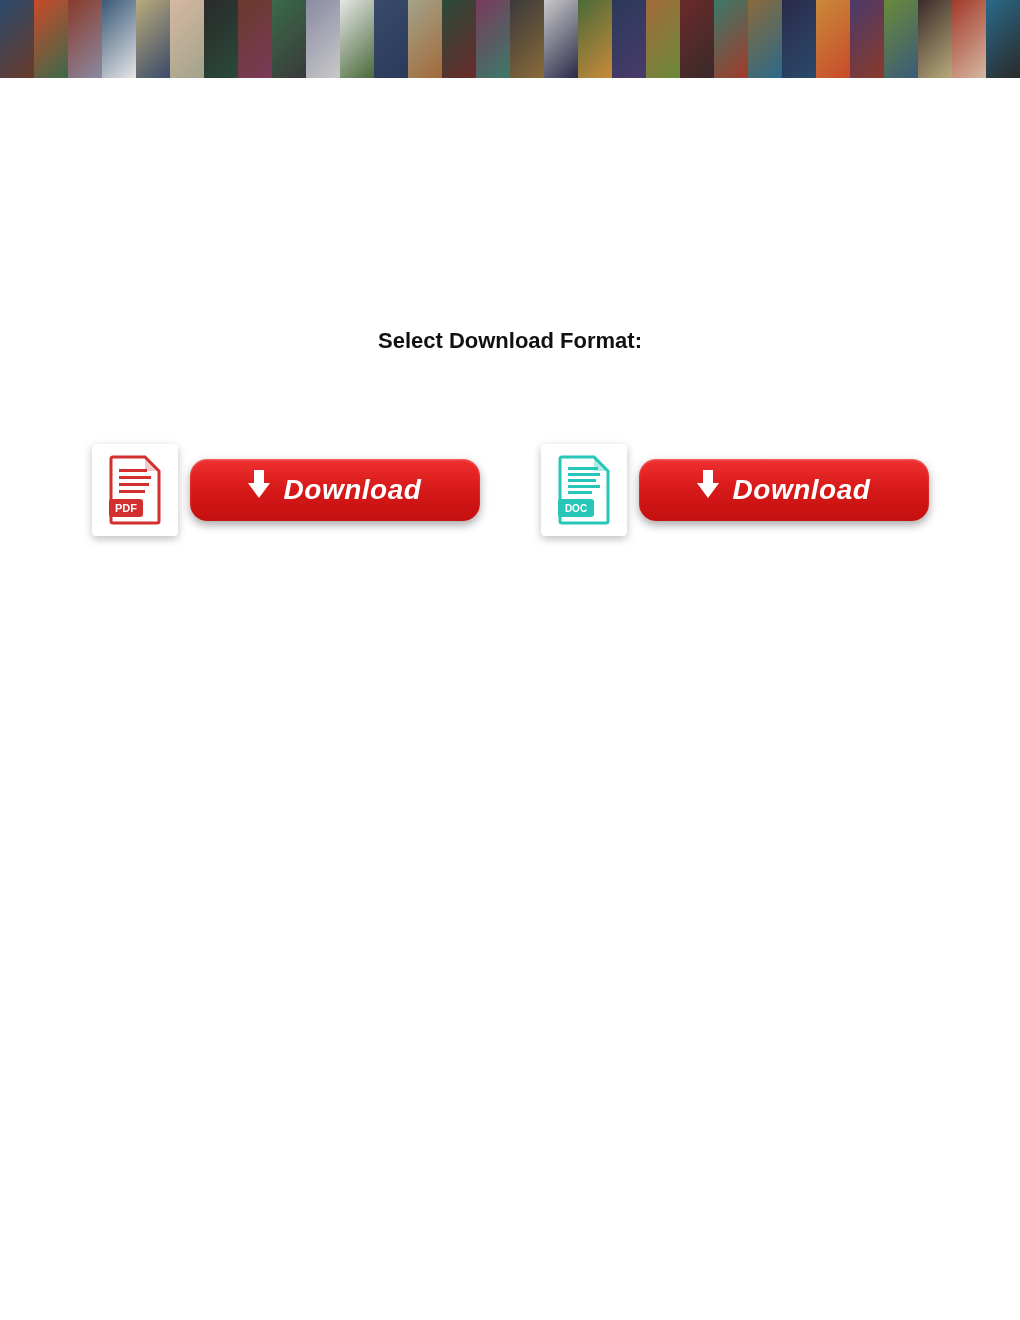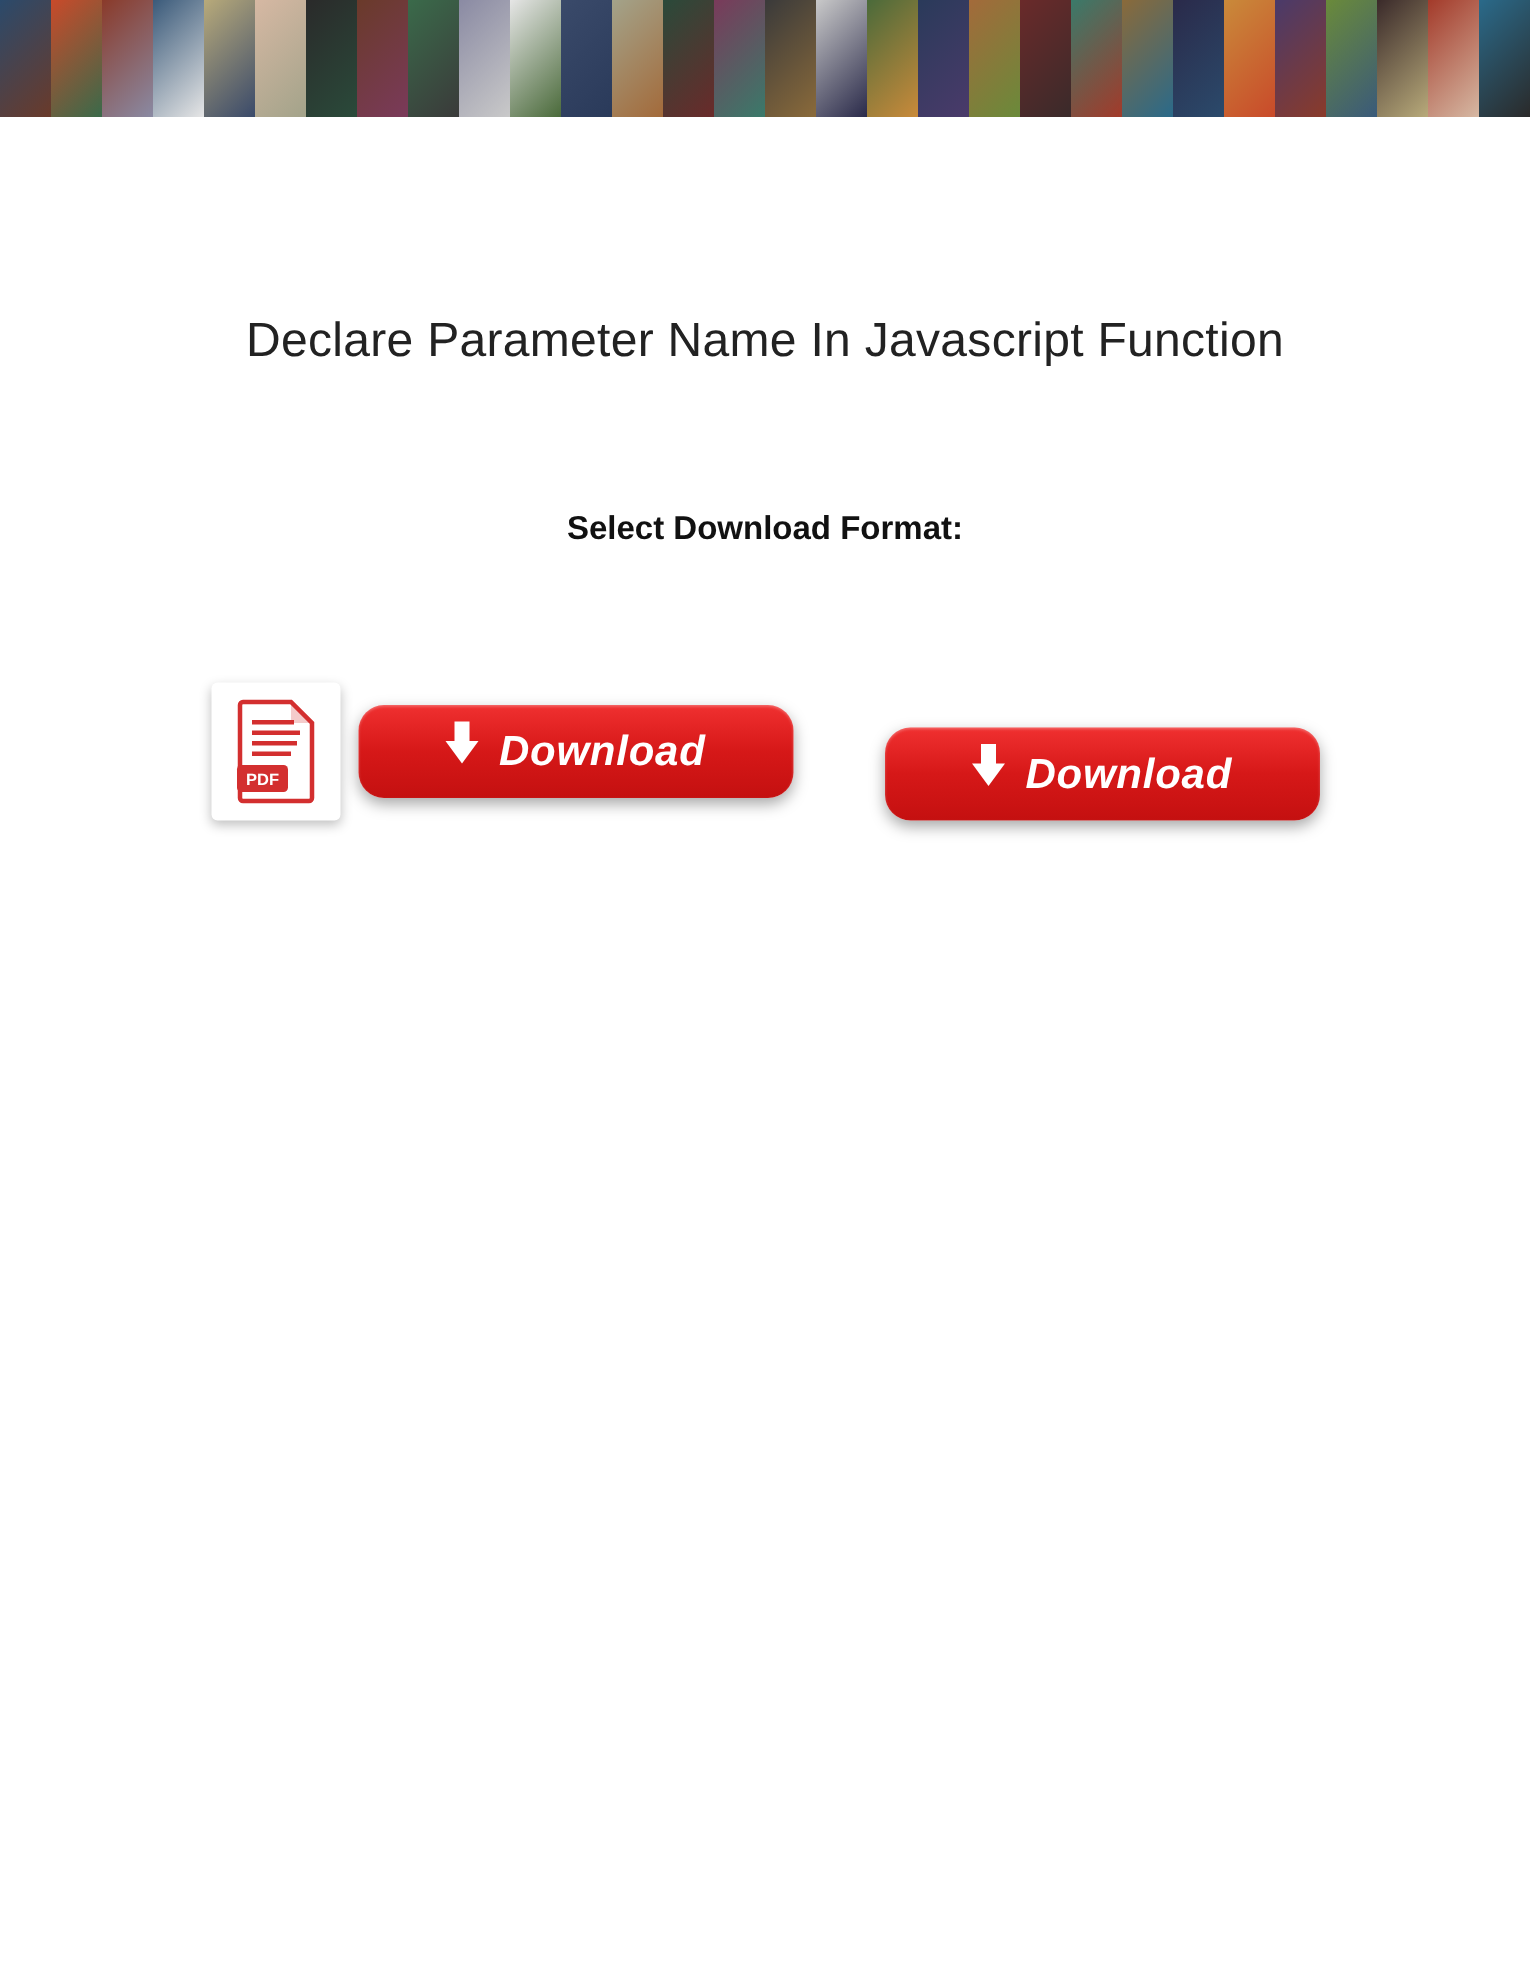--- a/index.html
+++ b/index.html
@@ -32,21 +32,21 @@
     padding: 130px 60px 0 60px;
     text-align: center;
   }
   .title {
     font-size: 32px;
     font-weight: 400;
     color: #222;
     letter-spacing: 0.2px;
   }
   .subtitle-block {
-    margin-top: 94px;
+    margin-top: 120px;
     position: relative;
   }
   .subtitle {
     font-size: 22px;
     font-weight: 700;
     color: #111;
   }
   .downloads {
     display: flex;
     justify-content: center;
@@ -144,21 +144,20 @@
       <div class="banner-tile" style="background: linear-gradient(135deg, rgb(42, 42, 74) 0%, rgb(43, 74, 107) 100%);"></div>
       <div class="banner-tile" style="background: linear-gradient(135deg, rgb(201, 138, 58) 0%, rgb(201, 74, 42) 100%);"></div>
       <div class="banner-tile" style="background: linear-gradient(135deg, rgb(74, 58, 106) 0%, rgb(138, 58, 42) 100%);"></div>
       <div class="banner-tile" style="background: linear-gradient(135deg, rgb(106, 138, 58) 0%, rgb(58, 90, 122) 100%);"></div>
       <div class="banner-tile" style="background: linear-gradient(135deg, rgb(58, 42, 42) 0%, rgb(184, 170, 122) 100%);"></div>
       <div class="banner-tile" style="background: linear-gradient(135deg, rgb(163, 58, 42) 0%, rgb(214, 184, 163) 100%);"></div>
       <div class="banner-tile" style="background: linear-gradient(135deg, rgb(42, 106, 138) 0%, rgb(42, 42, 42) 100%);"></div>
     </div>
 
   <div class="content">
-    <h1 class="title">Declare Parameter Name In Javascript Function</h1>
 
     <div class="subtitle-block">
       <div class="subtitle">Select Download Format:</div>
     </div>
 
     <div class="downloads">
 
       <div class="dl-group">
         <div class="file-icon-wrap">
           <svg width="56" height="70" viewBox="0 0 56 70">
@@ -172,20 +171,33 @@
             <rect x="12" y="35" width="26" height="3" fill="#d32f2f"></rect>
           </svg>
         </div>
         <button class="dl-button">
           <span class="dl-arrow"></span>
           <span>Download</span>
         </button>
       </div>
 
       <div class="dl-group">
+        <div class="file-icon-wrap">
+          <svg width="56" height="70" viewBox="0 0 56 70">
+            <path d="M6 2 H38 L52 16 V66 a2 2 0 0 1 -2 2 H6 a2 2 0 0 1 -2 -2 V4 a2 2 0 0 1 2 -2 Z" fill="#ffffff" stroke="#26c6b8" stroke-width="3"></path>
+            <path d="M38 2 V16 H52 Z" class="doc-fill" opacity="0.35"></path>
+            <rect x="2" y="44" width="36" height="18" rx="3" class="doc-fill"></rect>
+            <text x="20" y="57" text-anchor="middle" fill="#ffffff" font-family="Arial" font-weight="700" font-size="10">DOC</text>
+            <rect x="12" y="12" width="30" height="3" class="doc-fill"></rect>
+            <rect x="12" y="18" width="32" height="3" class="doc-fill"></rect>
+            <rect x="12" y="24" width="28" height="3" class="doc-fill"></rect>
+            <rect x="12" y="30" width="32" height="3" class="doc-fill"></rect>
+            <rect x="12" y="36" width="24" height="3" class="doc-fill"></rect>
+          </svg>
+        </div>
         <button class="dl-button">
           <span class="dl-arrow"></span>
           <span>Download</span>
         </button>
       </div>
 
     </div>
   </div>
 </div>
 

